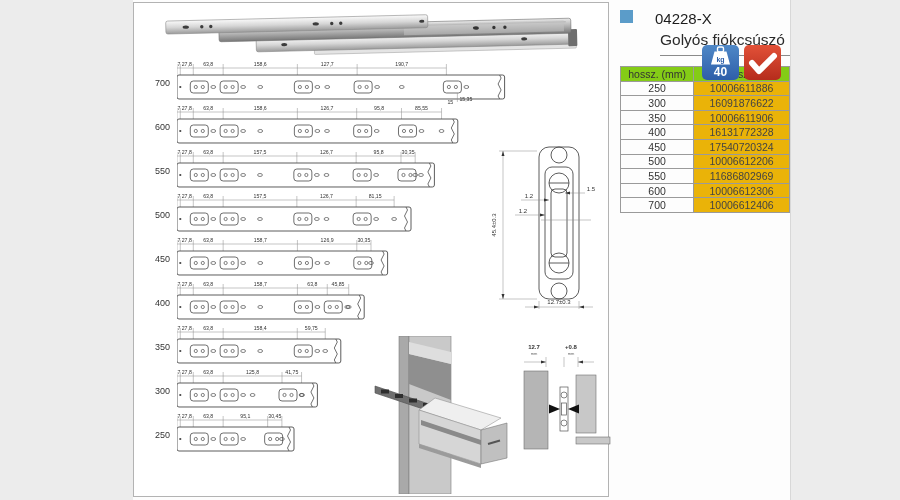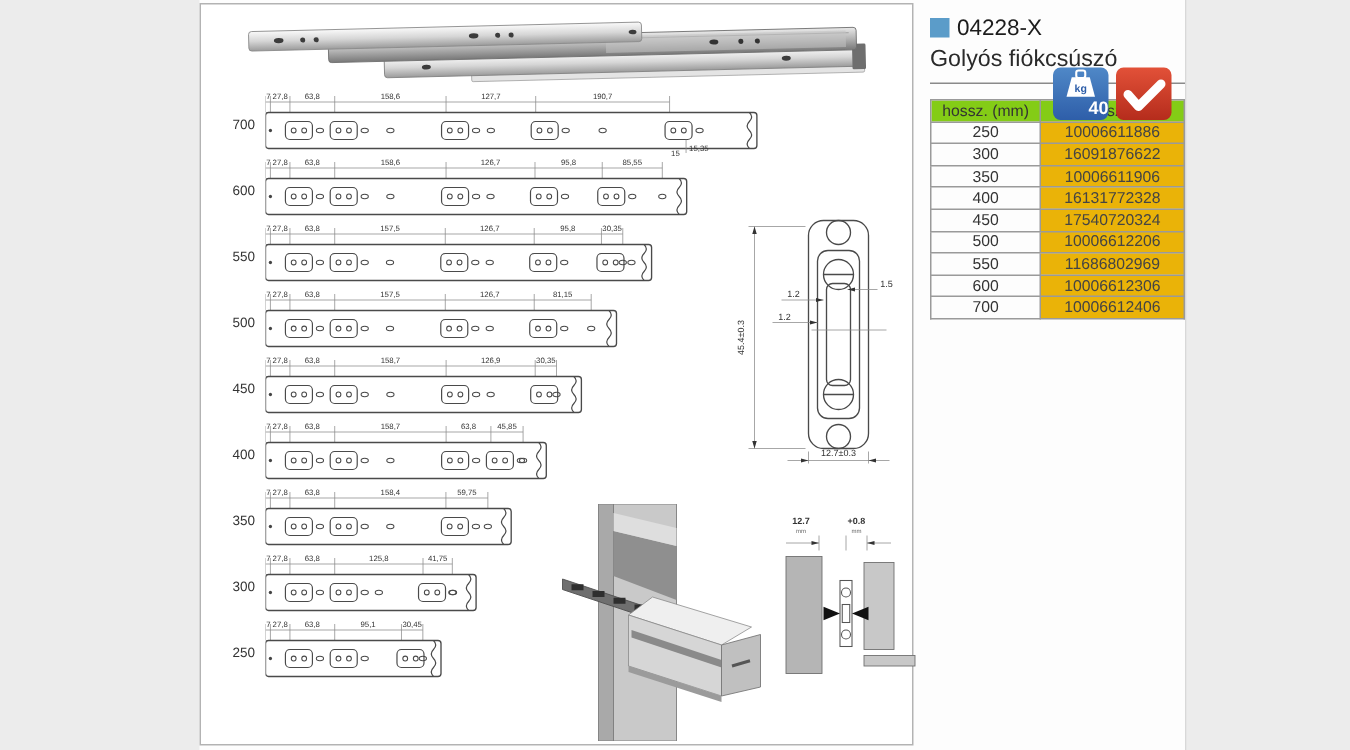--- a/index.html
+++ b/index.html
@@ -33,30 +33,30 @@
   .tline{stroke:#4a4a4a;stroke-width:.9;fill:none;}
   .thin{stroke:#8a8a8a;stroke-width:.5;fill:none;}
   .dtxt{font-size:6px;fill:#333;}
   .arr{fill:#333;}
   
   .cross{position:absolute;left:345px;top:138px;}
   .cabinet{position:absolute;left:235px;top:333px;}
   .mount{position:absolute;left:386px;top:338px;}
   
   .info{position:absolute;left:487px;top:10px;width:170px;}
-  .code-line{display:flex;align-items:center;gap:5px;}
+  .code-line{display:flex;align-items:flex-start;gap:22px;}
   .marker{width:13px;height:13px;background:#5b9cc9;}
   .code{font-size:15px;color:#1c1c1c;}
-  .pname{font-size:15.5px;color:#2a2a2a;margin-top:4px;padding-bottom:6px;border-bottom:1.5px solid #8a8a8a;}
+  .pname{font-size:15.5px;color:#2a2a2a;margin-top:4px;padding-bottom:6px;border-bottom:1.5px solid #8a8a8a;margin-left:40px;}
   .desc{margin-top:5px;font-size:10.5px;color:#555;line-height:12.8px;width:86px;}
   .badges{position:absolute;left:82px;top:35px;display:flex;gap:5px;}
   .badge{width:37px;height:35px;border-radius:5px;position:relative;}
   .badge.blue{background:linear-gradient(180deg,#4f88c7 0%,#2e5ea9 100%);}
   .badge.red{background:linear-gradient(180deg,#e25138 0%,#b52c1c 100%);}
-  .badge .num{position:absolute;left:0;right:0;bottom:1px;text-align:right;color:#fff;font-weight:bold;font-size:12px;}
+  .badge .num{position:absolute;left:0;right:0;bottom:1px;text-align:center;color:#fff;font-weight:bold;font-size:12px;}
   .sizes{margin-top:10px;border-collapse:collapse;font-size:10.5px;color:#333;}
   .sizes th,.sizes td{border:1px solid #9a9a9a;text-align:center;padding:0 4px;height:13.6px;}
   .sizes th{font-weight:normal;background:#84cc16;}
   .sizes th.h-len{width:66px;}
   .sizes th.h-sku{width:88px;}
   .sizes td.c-sku{background:#eab308;color:#444;}
 </style>
 </head>
 <body>
 

